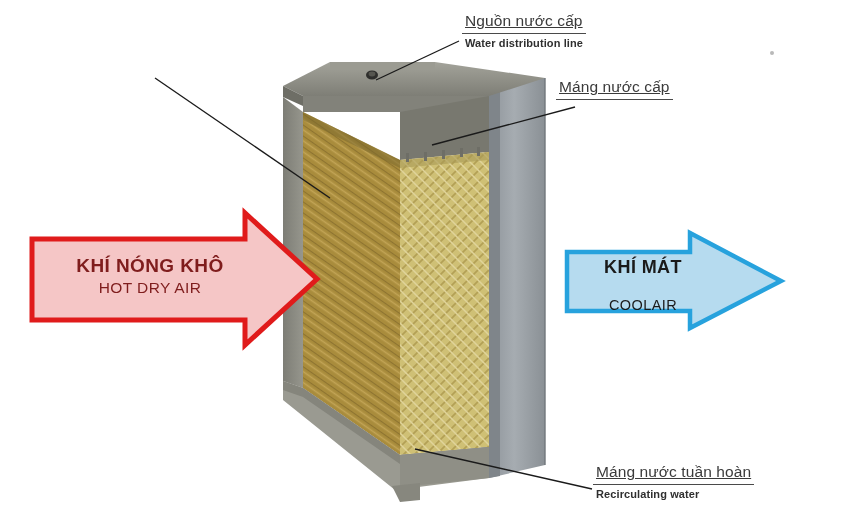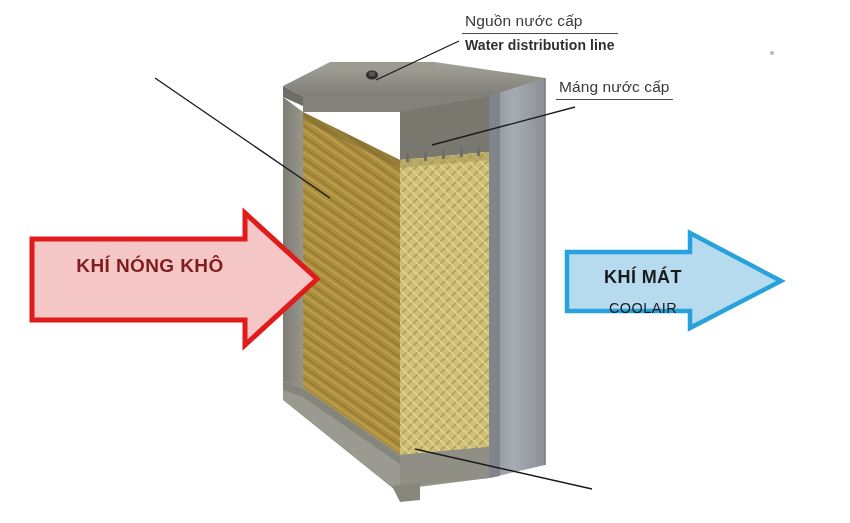--- a/index.html
+++ b/index.html
@@ -28,27 +28,28 @@
   .callout {
     position: absolute;
     white-space: nowrap;
   }
   .callout .vi {
     font-size: 15.5px;
     color: #3a3a3a;
     letter-spacing: .1px;
     line-height: 1.45;
     padding: 0 3px 1px 3px;
+    text-decoration: underline;
   }
   .callout .rule {
     height: 1px;
     background: #4a4a4a;
   }
   .callout .en {
-    font-size: 14px;
+    font-size: 11px;
     font-weight: bold;
     color: #2f2f2f;
     letter-spacing: .1px;
     line-height: 1.5;
     padding: 1px 3px 0 3px;
   }
   .callout.c-coolingpad   { left: 35px;  top: 50px;  }
   .callout.c-waterdist    { left: 462px; top: 10px;  }
   .callout.c-deflector    { left: 556px; top: 76px;  }
   .callout.c-recirc       { left: 593px; top: 461px; }
@@ -63,23 +64,23 @@
   .arrow-text .t1 {
     font-weight: bold;
     letter-spacing: .4px;
   }
   .arrow-text .t2 {
     letter-spacing: .4px;
   }
   .arrow-text.hot { left: 50px; top: 255px; width: 200px; color: #7f1d1d; }
   .arrow-text.hot .t1 { font-size: 19px; }
   .arrow-text.hot .t2 { font-size: 15.5px; margin-top: 2px; }
-  .arrow-text.cool { left: 583px; top: 267px; width: 120px; color: #1a1a1a; }
+  .arrow-text.cool { left: 583px; top: 257px; width: 120px; color: #1a1a1a; }
   .arrow-text.cool .t1 { font-size: 18px; }
-  .arrow-text.cool .t2 { font-size: 14.5px; margin-top: 12px; }
+  .arrow-text.cool .t2 { font-size: 14.5px; margin-top: 19px; }
 
   .speck {
     position: absolute;
     left: 770px;
     top: 51px;
     width: 4px;
     height: 4px;
     border-radius: 50%;
     background: #b9b9b9;
   }
@@ -190,23 +191,29 @@
     <div class="vi">Nguồn nước cấp</div>
     <div class="rule"></div>
     <div class="en">Water distribution line</div>
   </div>
 
   <div class="callout c-deflector">
     <div class="vi">Máng nước cấp</div>
     <div class="rule"></div>
   </div>
 
+  <div class="callout c-recirc">
+    <div class="vi">Máng nước tuần hoàn</div>
+    <div class="rule"></div>
+    <div class="en">Recirculating water</div>
+  </div>
 
   <div class="arrow-text hot">
     <div class="t1">KHÍ NÓNG KHÔ</div>
+    <div class="t2">HOT DRY AIR</div>
   </div>
 
   <div class="arrow-text cool">
     <div class="t1">KHÍ MÁT</div>
     <div class="t2">COOLAIR</div>
   </div>
 
   <div class="speck"></div>
 
 </div>

